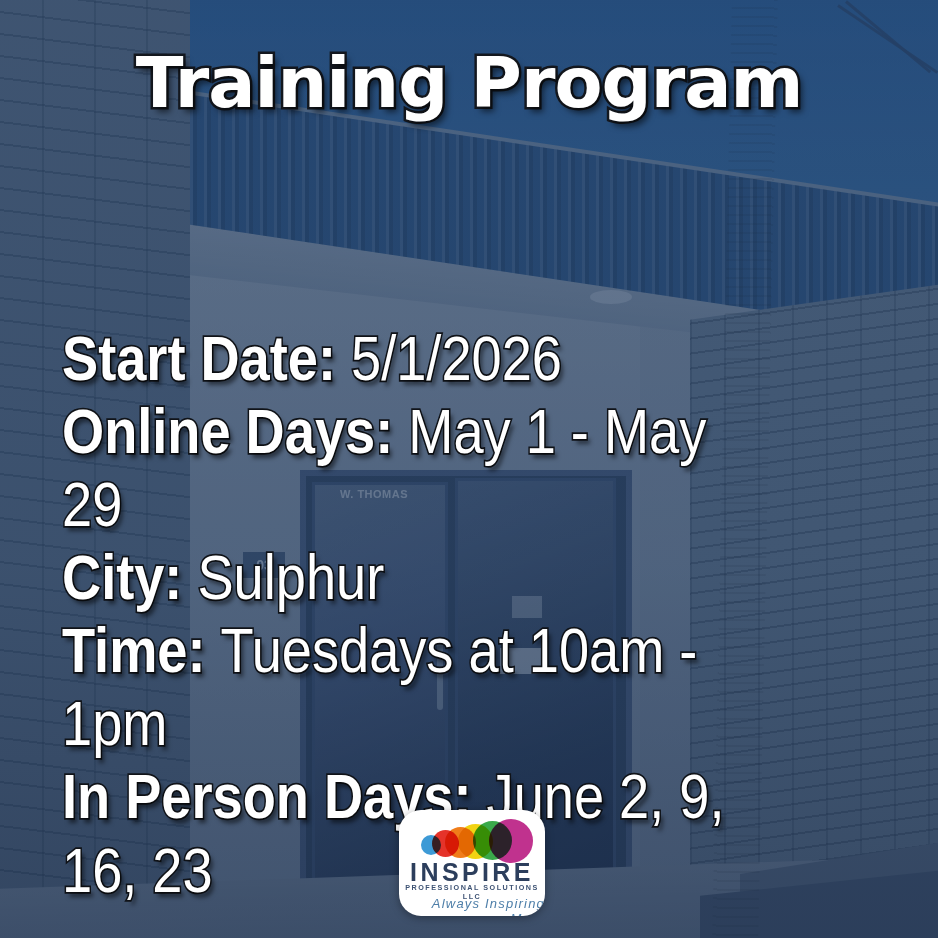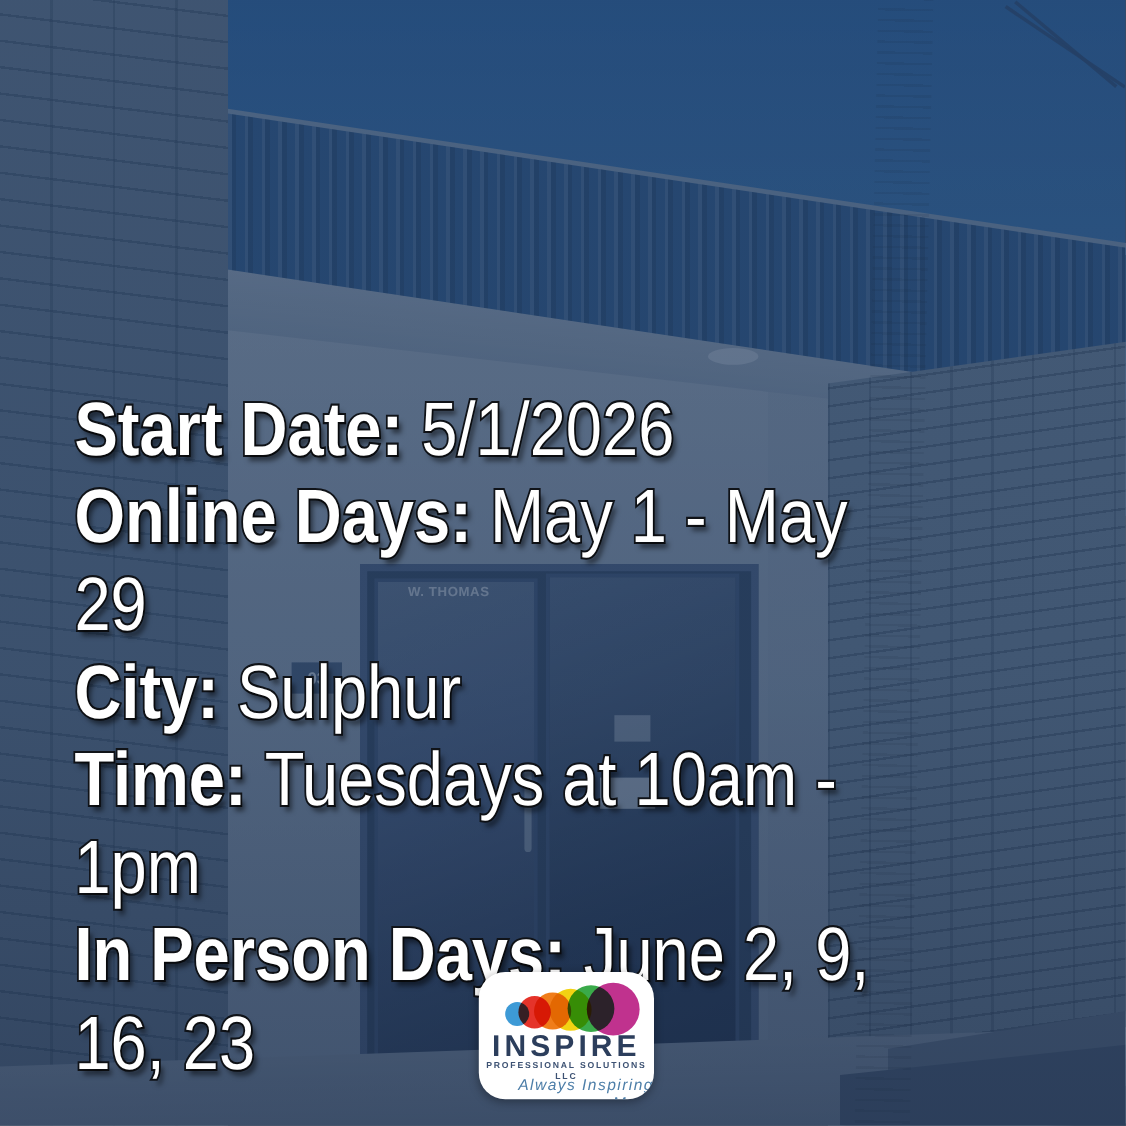--- a/index.html
+++ b/index.html
@@ -341,20 +341,21 @@
 
     <div class="pole pole-tex"></div>
 
     <div class="tint"></div>
     <div class="tint2"></div>
   </div>
 
   <div class="content">
 
     <div class="title">
+      <span class="tline">Training Program</span>
     </div>
 
     <div class="details">
       <div class="row">
         <span class="lbl">Start Date: </span>
         <span class="val">5/1/2026</span>
       </div>
       <div class="row">
         <span class="lbl">Online Days: </span>
         <span class="val">May 1 - May 29</span>

